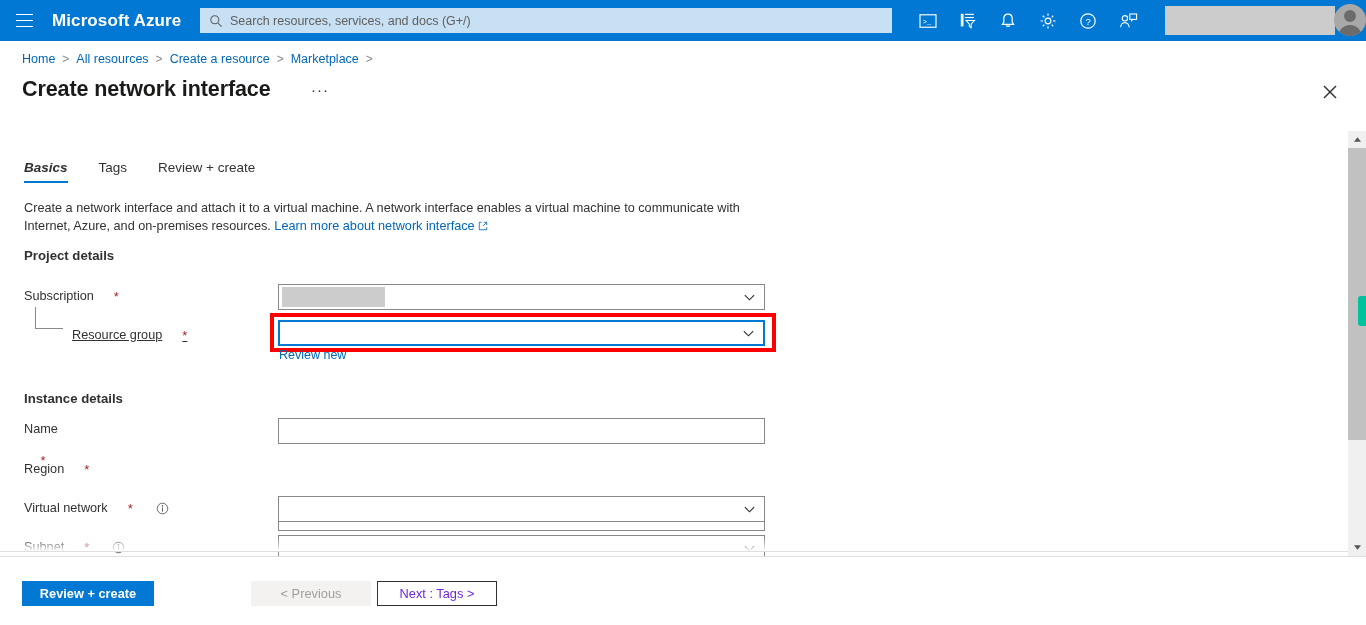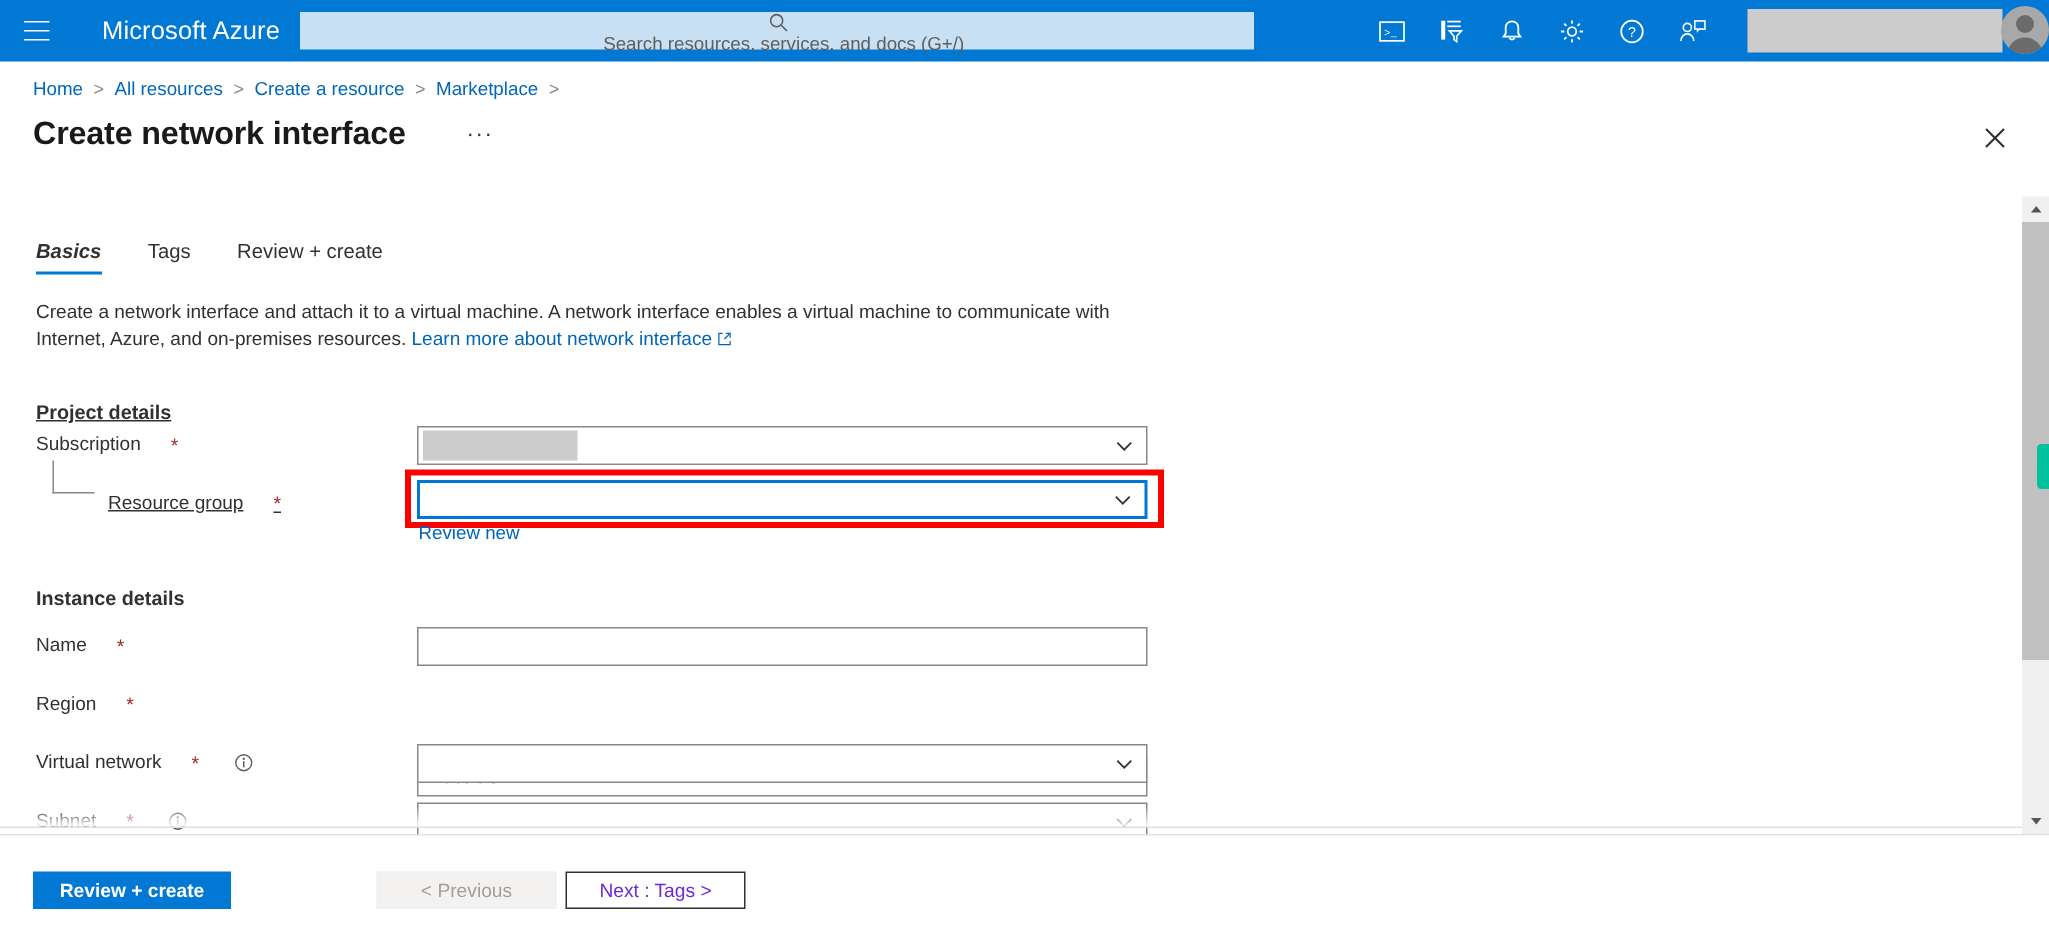--- a/index.html
+++ b/index.html
@@ -26,34 +26,33 @@
     align-items: center; justify-content: center;
     cursor: pointer;
   }
   .hamburger span {
     display: block; width: 17px; height: 1.6px;
     background: #ffffff; margin: 2.2px 0;
   }
   .brand {
     color: #ffffff;
     font-size: 17px;
-    font-weight: normal;
+    font-weight: bold;
     letter-spacing: .1px;
-    margin-left: 20px;
+    margin-left: 4px;
     white-space: nowrap;
     cursor: pointer;
   }
   .globalsearch {
     position: absolute; left: 200px; top: 8px;
-    width: 636px; height: 25px;
+    width: 692px; height: 25px;
     background: #c7e0f4;
     display: flex; align-items: center;
     padding-left: 9px;
     cursor: text;
-    flex-direction: column;
   }
   .globalsearch .sicon {
     width: 14px; height: 14px;
     margin-right: 7px;
     flex: none;
     position: relative;
     top: 0px;
   }
   .globalsearch .sph {
     font-size: 12.5px;
@@ -448,21 +447,21 @@
 
 <div class="desc">
   <span>Create a network interface and attach it to a virtual machine. A network interface enables a virtual machine to communicate with Internet, Azure, and on-premises resources.</span>
   <a>Learn more about network interface</a><span class="extlink"><svg width="10" height="10" viewBox="0 0 12 12">
         <path d="M4.5 1.5H1.5v9h9v-3" fill="none" stroke="#0067b8" stroke-width="1"></path>
         <path d="M7 1.5h3.5V5" fill="none" stroke="#0067b8" stroke-width="1"></path>
         <line x1="10.3" y1="1.7" x2="6" y2="6" stroke="#0067b8" stroke-width="1"></line>
       </svg></span>
 </div>
 
-<div class="section-head" style="top:267px;text-decoration:underline;">Project details</div>
+<div class="section-head" style="top:248px;">Project details</div>
 
 <div class="flabel" style="left:24px; top:288px;">
   <span>Subscription</span>
   <span class="req">*</span>
 </div>
 <div class="field" style="top:284px;">
   <span class="redact"></span>
   <span class="chev">
     <svg width="13" height="13" viewBox="0 0 14 14">
         <polyline points="2,5 7,10 12,5" fill="none" stroke="#323130" stroke-width="1.25"></polyline>
@@ -481,21 +480,21 @@
     <svg width="13" height="13" viewBox="0 0 14 14">
         <polyline points="2,5 7,10 12,5" fill="none" stroke="#323130" stroke-width="1.25"></polyline>
       </svg>
   </span>
 </div>
 <div class="annot-red"></div>
 <div class="createnew">Review new</div>
 
 <div class="section-head" style="top:391px;">Instance details</div>
 
-<div class="flabel" style="left:24px; top:422px;">
+<div class="flabel" style="left:24px; top:422px;flex-direction:column;">
   <span>Name</span>
   <span class="req">*</span>
 </div>
 <div class="field textinput" style="top:418px;">
   <span></span>
 </div>
 
 <div class="flabel" style="left:24px; top:461px;">
   <span>Region</span>
   <span class="req">*</span>

